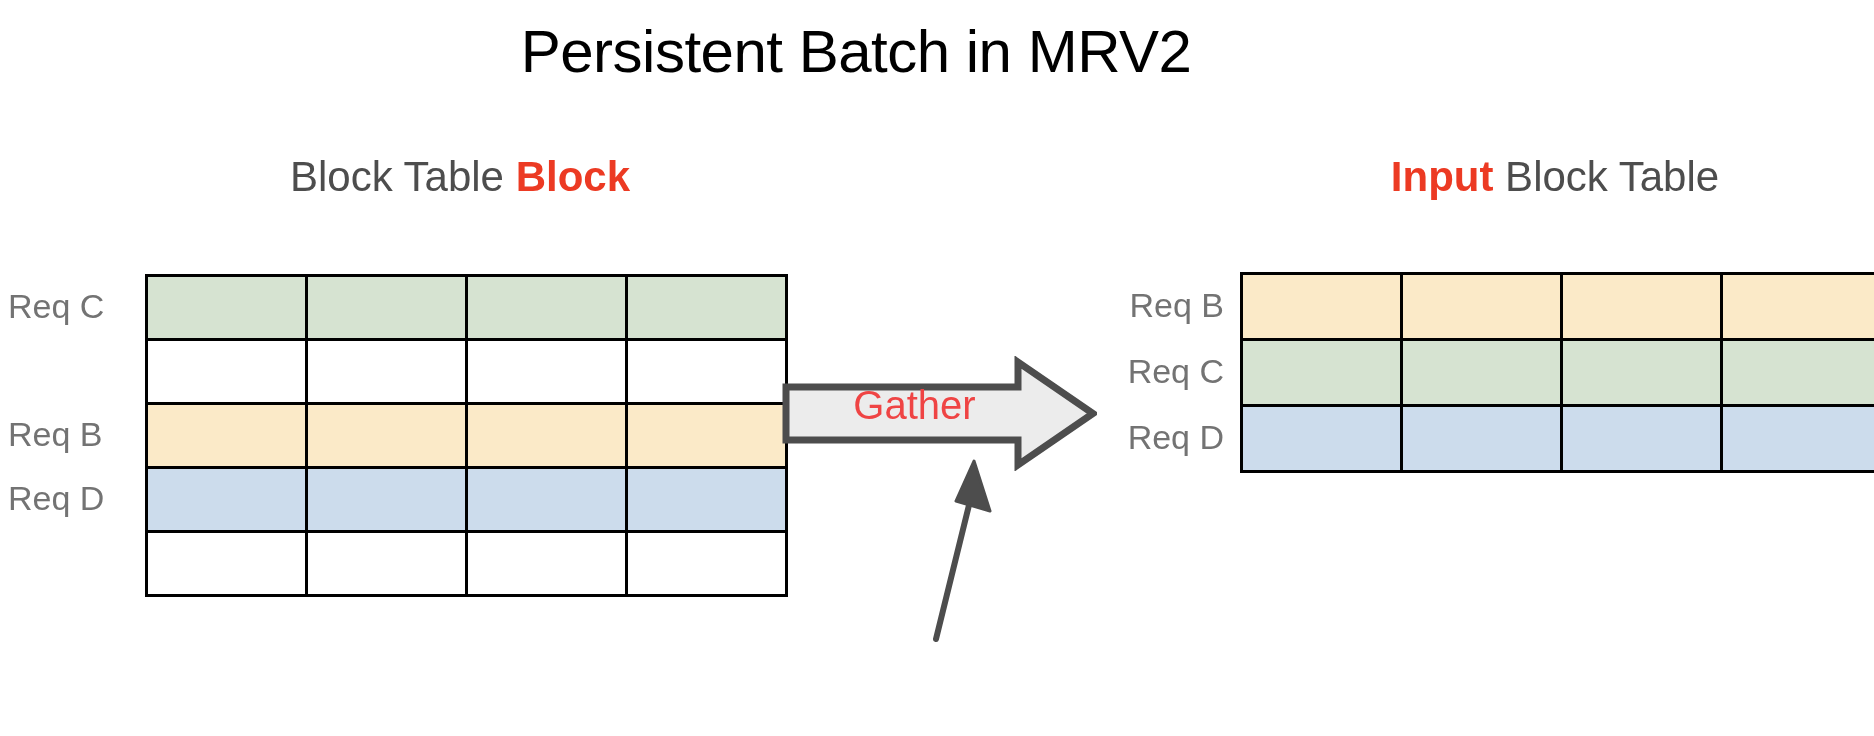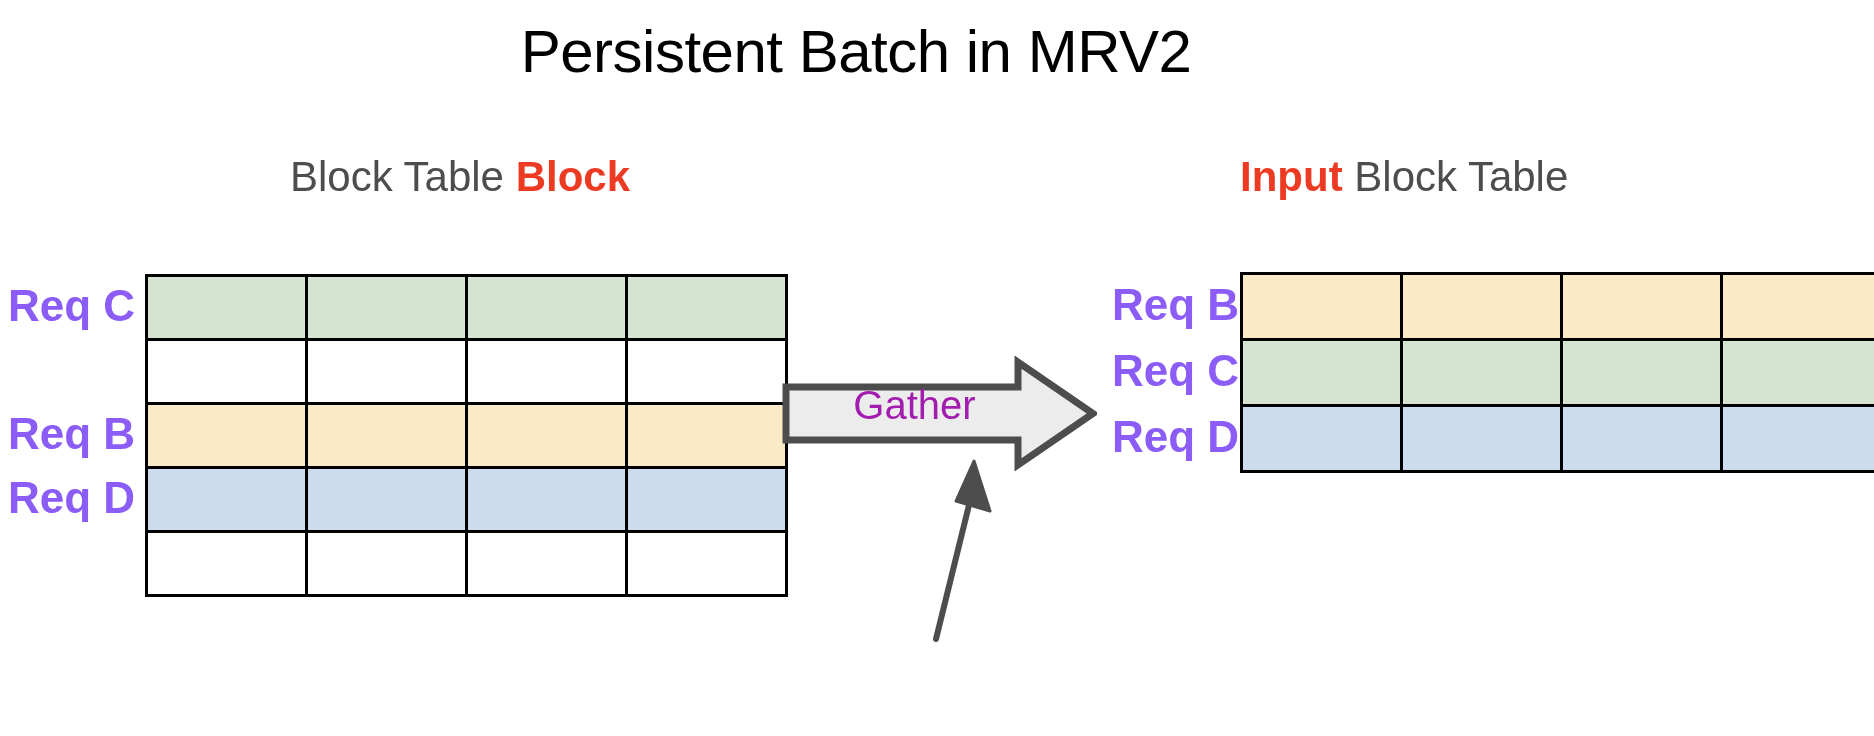--- a/index.html
+++ b/index.html
@@ -51,20 +51,21 @@
   #heading-left {
     left: 145px;
     top: 151px;
     width: 630px;
     text-align: center;
   }
   #heading-right {
     left: 1240px;
     top: 151px;
     width: 630px;
+    text-align: center;
   }
 
   
   .block-table {
     position: absolute;
     border-collapse: collapse;
     table-layout: fixed;
   }
   .block-table td {
     border: 3px solid #000000;
@@ -85,46 +86,45 @@
     width: 630px;
   }
   #table-right td {
     width: 157px;
     height: 63px;
   }
 
   
   .row-label {
     position: absolute;
-    font-size: 44px;
+    font-size: 34px;
     line-height: 40px;
-    color: #8b5cf6;
-    white-space: nowrap;
-    font-weight: bold;
+    color: #737373;
+    white-space: nowrap;
   }
   .row-label.left-side  { left: 8px; text-align: left; }
   .row-label.right-side { left: 1112px; width: 112px; text-align: right; }
 
   
   #gather-arrow {
     position: absolute;
     left: 782px;
     top: 356px;
     width: 315px;
     height: 115px;
   }
   #gather-label {
     position: absolute;
     left: 782px;
     top: 379px;
     width: 265px;
     text-align: center;
     font-size: 40px;
     line-height: 52px;
-    color: #a21caf;
+    color: #ef4444;
     white-space: nowrap;
     pointer-events: none;
   }
 
   
   #order-pointer {
     position: absolute;
     left: 900px;
     top: 455px;
     width: 120px;

